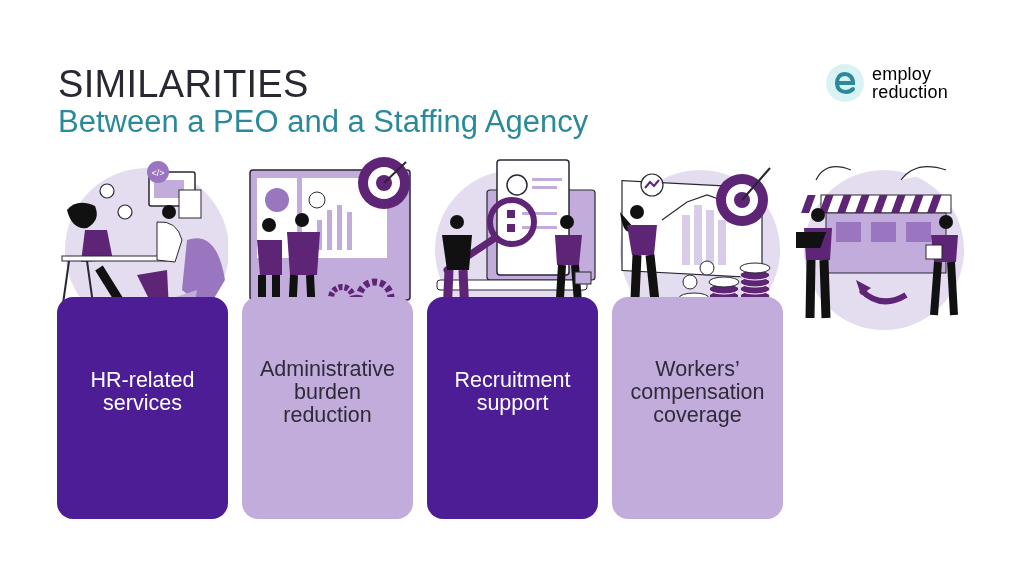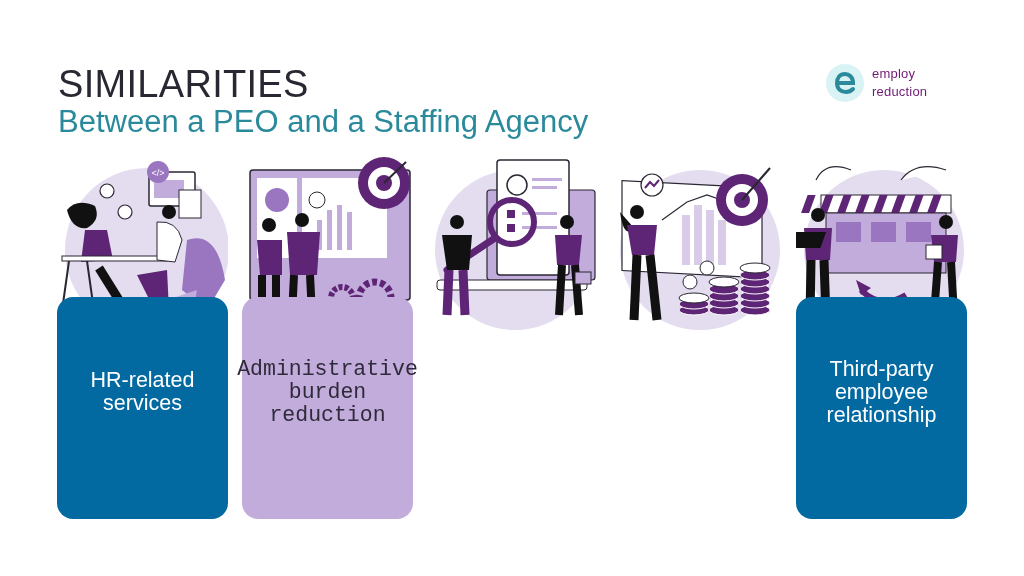--- a/index.html
+++ b/index.html
@@ -5,27 +5,27 @@
   * { box-sizing: border-box; margin: 0; padding: 0; }
   html, body { width: 1024px; height: 576px; background: #ffffff; overflow: hidden; }
   body { position: relative; font-family: "Liberation Sans", "DejaVu Sans", sans-serif; }
 
   .title { position: absolute; left: 58px; top: 64px; font-size: 38px; font-weight: 400; color: #2a2733; letter-spacing: 0.3px; line-height: 40px; }
   .subtitle { position: absolute; left: 58px; top: 108px; font-size: 31px; color: #2a8a9b; line-height: 28px; }
 
   .logo { position: absolute; left: 826px; top: 64px; display: flex; align-items: center; }
   .logo-mark { width: 38px; height: 38px; border-radius: 50%; background: #d9f3f5; position: relative; margin-right: 8px; }
   .logo-mark svg { position: absolute; left: 6px; top: 6px; }
-  .logo-text { font-size: 13px; color: #701a75; line-height: 18px; letter-spacing: 0.2px; }
+  .logo-text { font-size: 18px; color: #000000; line-height: 18px; letter-spacing: 0.2px; }
 
   .card-wrap { position: absolute; top: 150px; width: 171px; height: 369px; }
   .illus { position: absolute; left: 0; top: 0; width: 171px; height: 180px; }
   .card { position: absolute; left: 0; top: 147px; width: 171px; height: 222px; border-radius: 16px; display: flex; align-items: center; justify-content: center; padding: 0 6px; }
-  .card.dark { background: #0369a1; color: #ffffff; }
-  .card.light { background: #c2acdb; color: #2f2a3a; font-family: Liberation Mono, monospace; }
+  .card.dark { background: #4c1d95; color: #ffffff; }
+  .card.light { background: #c2acdb; color: #2f2a3a; }
   .card-label { font-size: 21.5px; line-height: 23px; text-align: center; margin-top: -32px; white-space: pre-line; }
 </style>
 </head>
 <body>
 
 <div class="title">SIMILARITIES</div>
 <div class="subtitle">Between a PEO and a Staffing Agency</div>
 
 <div class="logo">
   <div class="logo-mark">
@@ -114,20 +114,24 @@
     <circle cx="85" cy="72" r="22" fill="none" stroke="#5e2475" stroke-width="6"></circle>
     <path d="M68 88 L20 120" stroke="#5e2475" stroke-width="7" stroke-linecap="round"></path>
     <circle cx="30" cy="72" r="7" fill="#111"></circle>
     <path d="M15 85 L45 85 L42 120 L20 120Z" fill="#111"></path>
     <path d="M22 120 L20 165 M36 120 L38 165" stroke="#5e2475" stroke-width="9"></path>
     <circle cx="140" cy="72" r="7" fill="#111"></circle>
     <path d="M128 85 L155 85 L152 115 L130 115Z" fill="#5e2475"></path>
     <path d="M135 115 L132 165 M148 115 L152 165" stroke="#111" stroke-width="8"></path>
     <rect x="148" y="122" width="16" height="12" fill="#c2acdb" stroke="#2a2733" stroke-width="1"></rect>
   </svg>
+  <div class="card dark">
+    <div class="card-label">Recruitment
+support</div>
+  </div>
 </div>
 
 <div class="card-wrap" style="left:612px;">
   <svg class="illus" viewBox="0 0 171 180">
     <ellipse cx="88" cy="100" rx="80" ry="80" fill="#e4dcef"></ellipse>
     <rect x="10" y="30" width="140" height="90" fill="#fff" stroke="#2a2733" stroke-width="1.2" transform="skewY(3)"></rect>
     <rect x="70" y="65" width="8" height="50" fill="#d8cce8"></rect>
       <rect x="82" y="55" width="8" height="60" fill="#d8cce8"></rect>
     <rect x="94" y="60" width="8" height="55" fill="#d8cce8"></rect>
       <rect x="106" y="70" width="8" height="45" fill="#d8cce8"></rect>
@@ -155,20 +159,25 @@
         <ellipse cx="143" cy="153" rx="15" ry="5"></ellipse>
         <ellipse cx="143" cy="146" rx="15" ry="5"></ellipse>
         <ellipse cx="143" cy="139" rx="15" ry="5"></ellipse>
         <ellipse cx="143" cy="132" rx="15" ry="5"></ellipse>
         <ellipse cx="143" cy="125" rx="15" ry="5"></ellipse>
         <ellipse cx="143" cy="118" rx="15" ry="5" fill="#fff" stroke="#2a2733"></ellipse>
     </g>
     <circle cx="95" cy="118" r="7" fill="#fff" stroke="#2a2733" stroke-width="1"></circle>
     <circle cx="78" cy="132" r="7" fill="#fff" stroke="#2a2733" stroke-width="1"></circle>
   </svg>
+  <div class="card light">
+    <div class="card-label">Workers’
+compensation
+coverage</div>
+  </div>
 </div>
 
 <div class="card-wrap" style="left:796px;">
   <svg class="illus" viewBox="0 0 171 180">
     <ellipse cx="88" cy="100" rx="80" ry="80" fill="#e4dcef"></ellipse>
     <path d="M20 30 Q30 10 55 20" stroke="#2a2733" stroke-width="1.2" fill="#fff"></path>
     <path d="M105 30 Q120 10 150 20" stroke="#2a2733" stroke-width="1.2" fill="#fff"></path>
     <rect x="25" y="45" width="130" height="18" fill="#fff" stroke="#2a2733" stroke-width="1"></rect>
     <g fill="#5e2475">
       <rect x="28" y="45" width="8" height="18" transform="skewX(-20)"></rect>
@@ -188,18 +197,13 @@
     <path d="M60 130 L65 145 L75 138Z" fill="#5e2475"></path>
     <circle cx="22" cy="65" r="7" fill="#111"></circle>
     <path d="M8 78 L36 78 L34 110 L10 110Z" fill="#5e2475"></path>
     <rect x="30" y="82" width="30" height="16" fill="#111" transform="skewX(-20)"></rect>
     <path d="M15 110 L14 168 M28 110 L30 168" stroke="#111" stroke-width="9"></path>
     <circle cx="150" cy="72" r="7" fill="#111"></circle>
     <path d="M135 85 L162 85 L160 112 L138 112Z" fill="#5e2475"></path>
     <rect x="130" y="95" width="16" height="14" fill="#fff" stroke="#2a2733" stroke-width="1"></rect>
     <path d="M142 112 L138 165 M155 112 L158 165" stroke="#111" stroke-width="8"></path>
   </svg>
-  <div class="card dark">
-    <div class="card-label">Third-party
-employee
-relationship</div>
-  </div>
 </div>
 
 </body></html>

